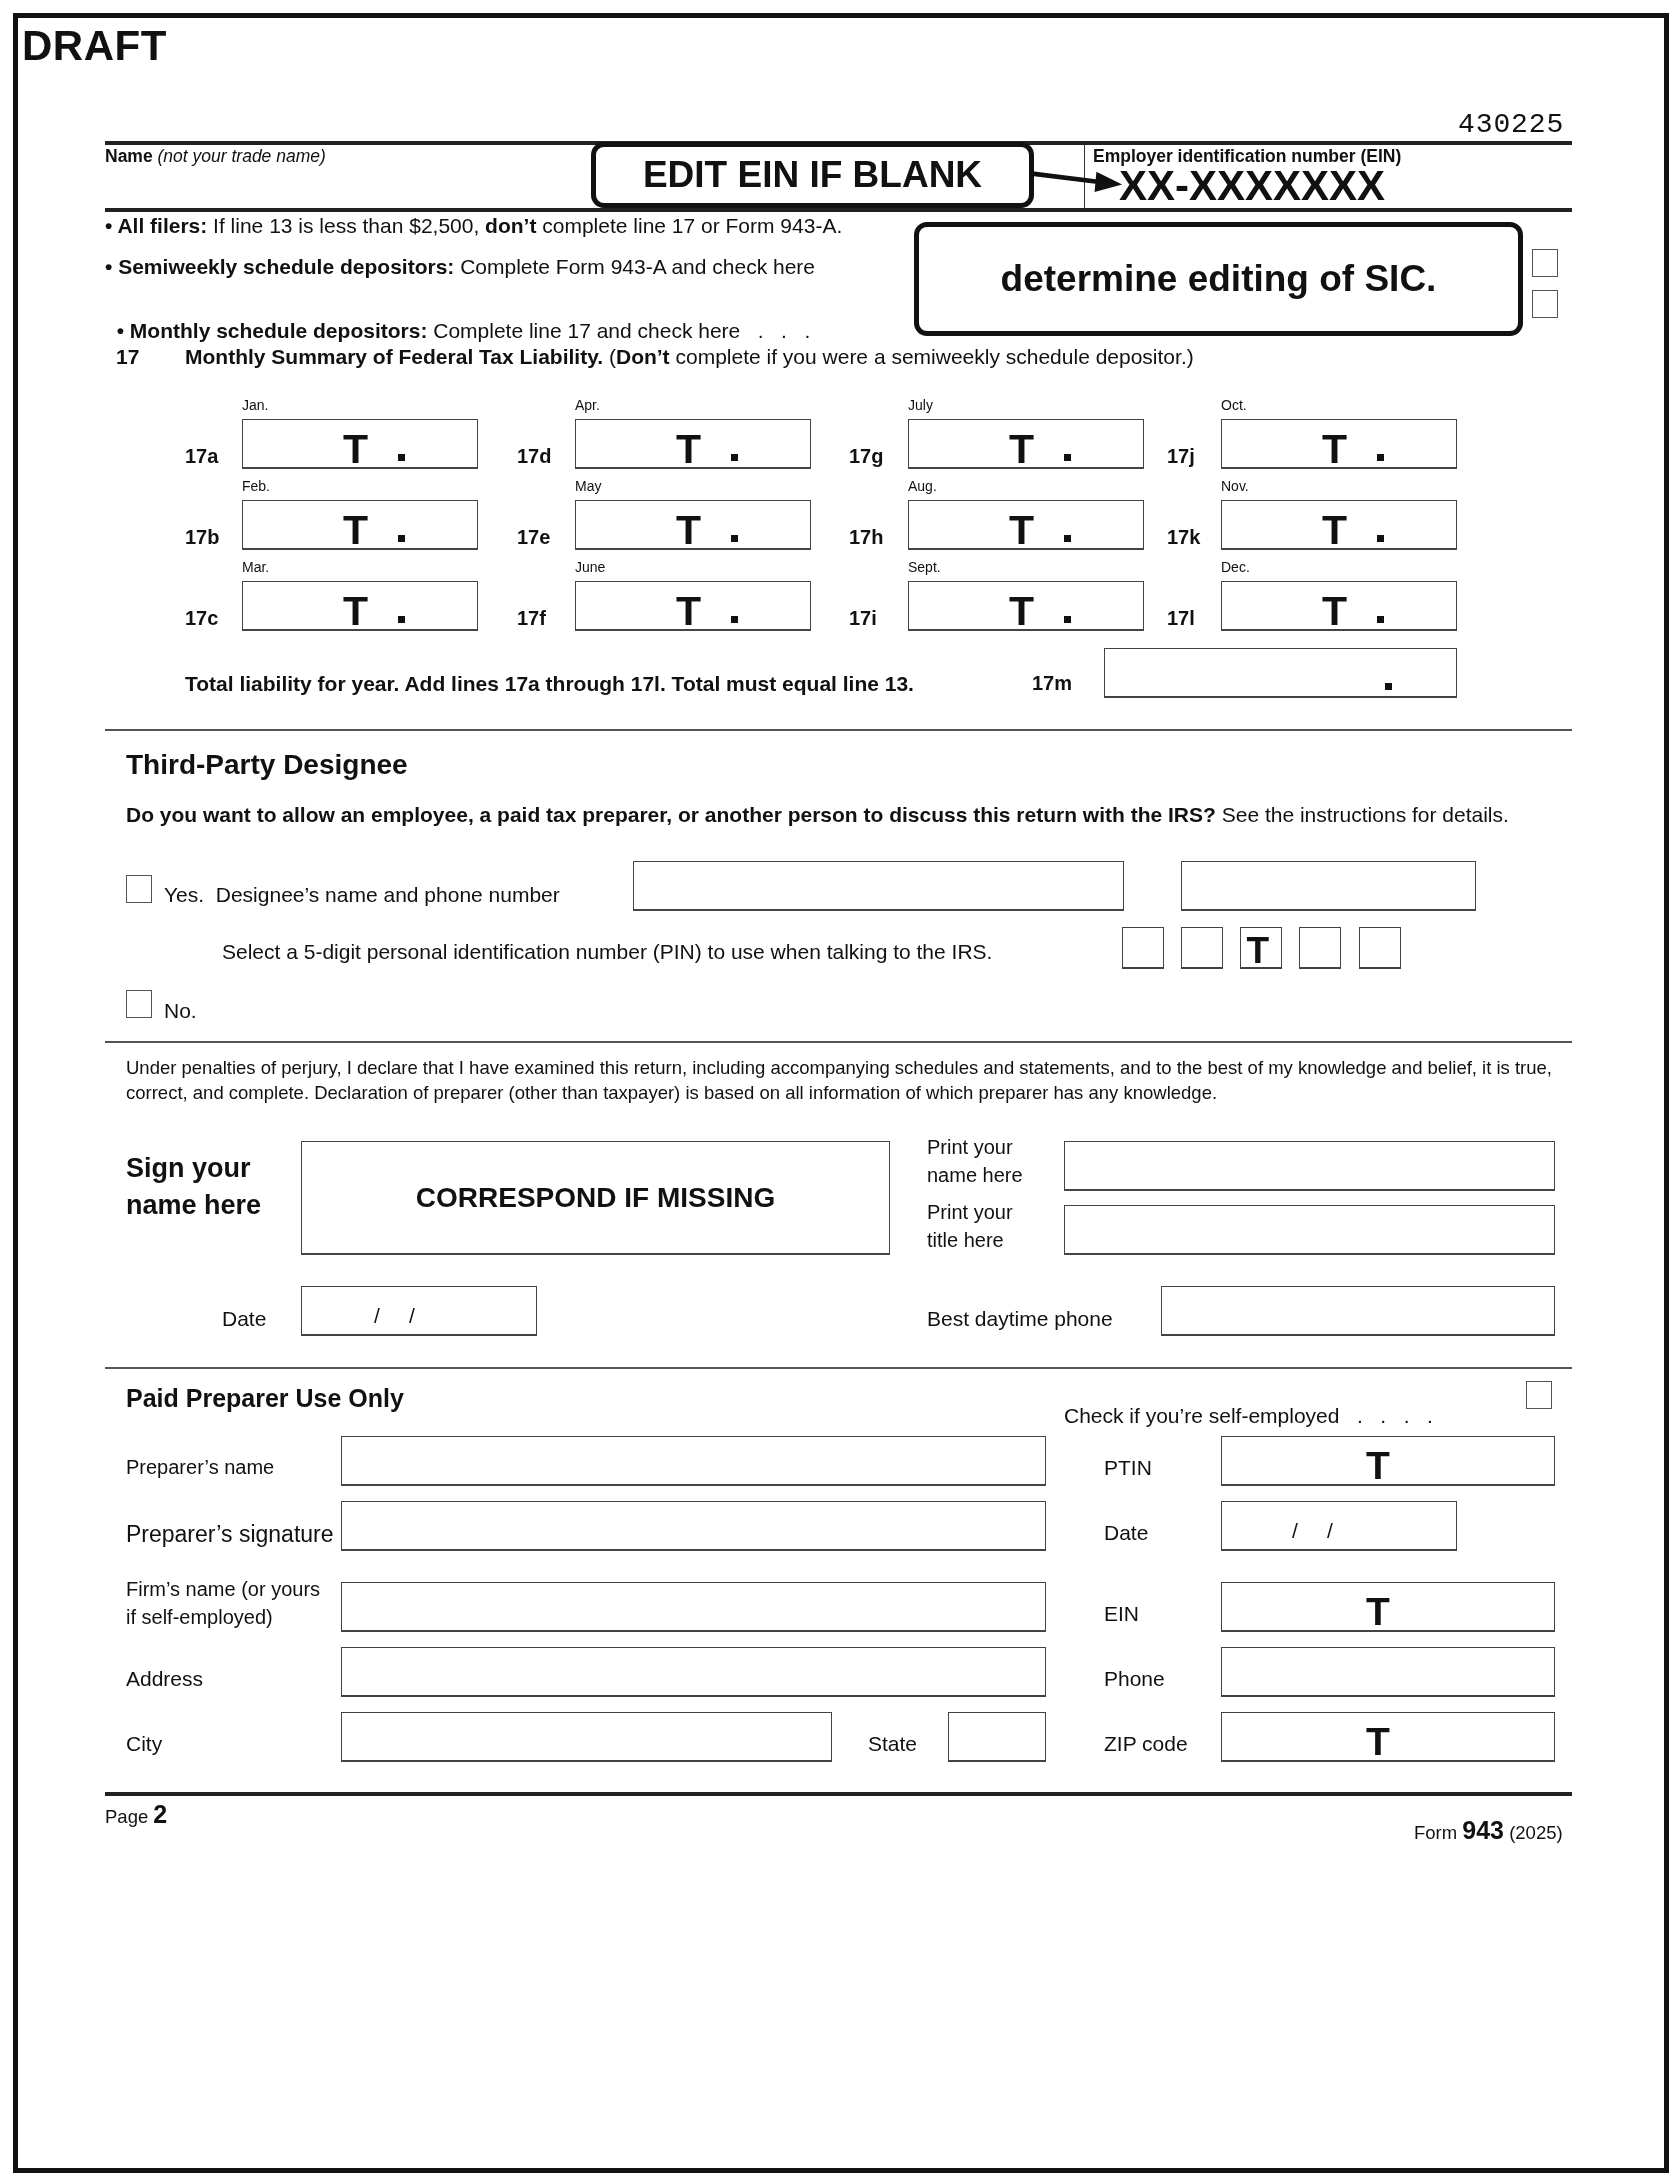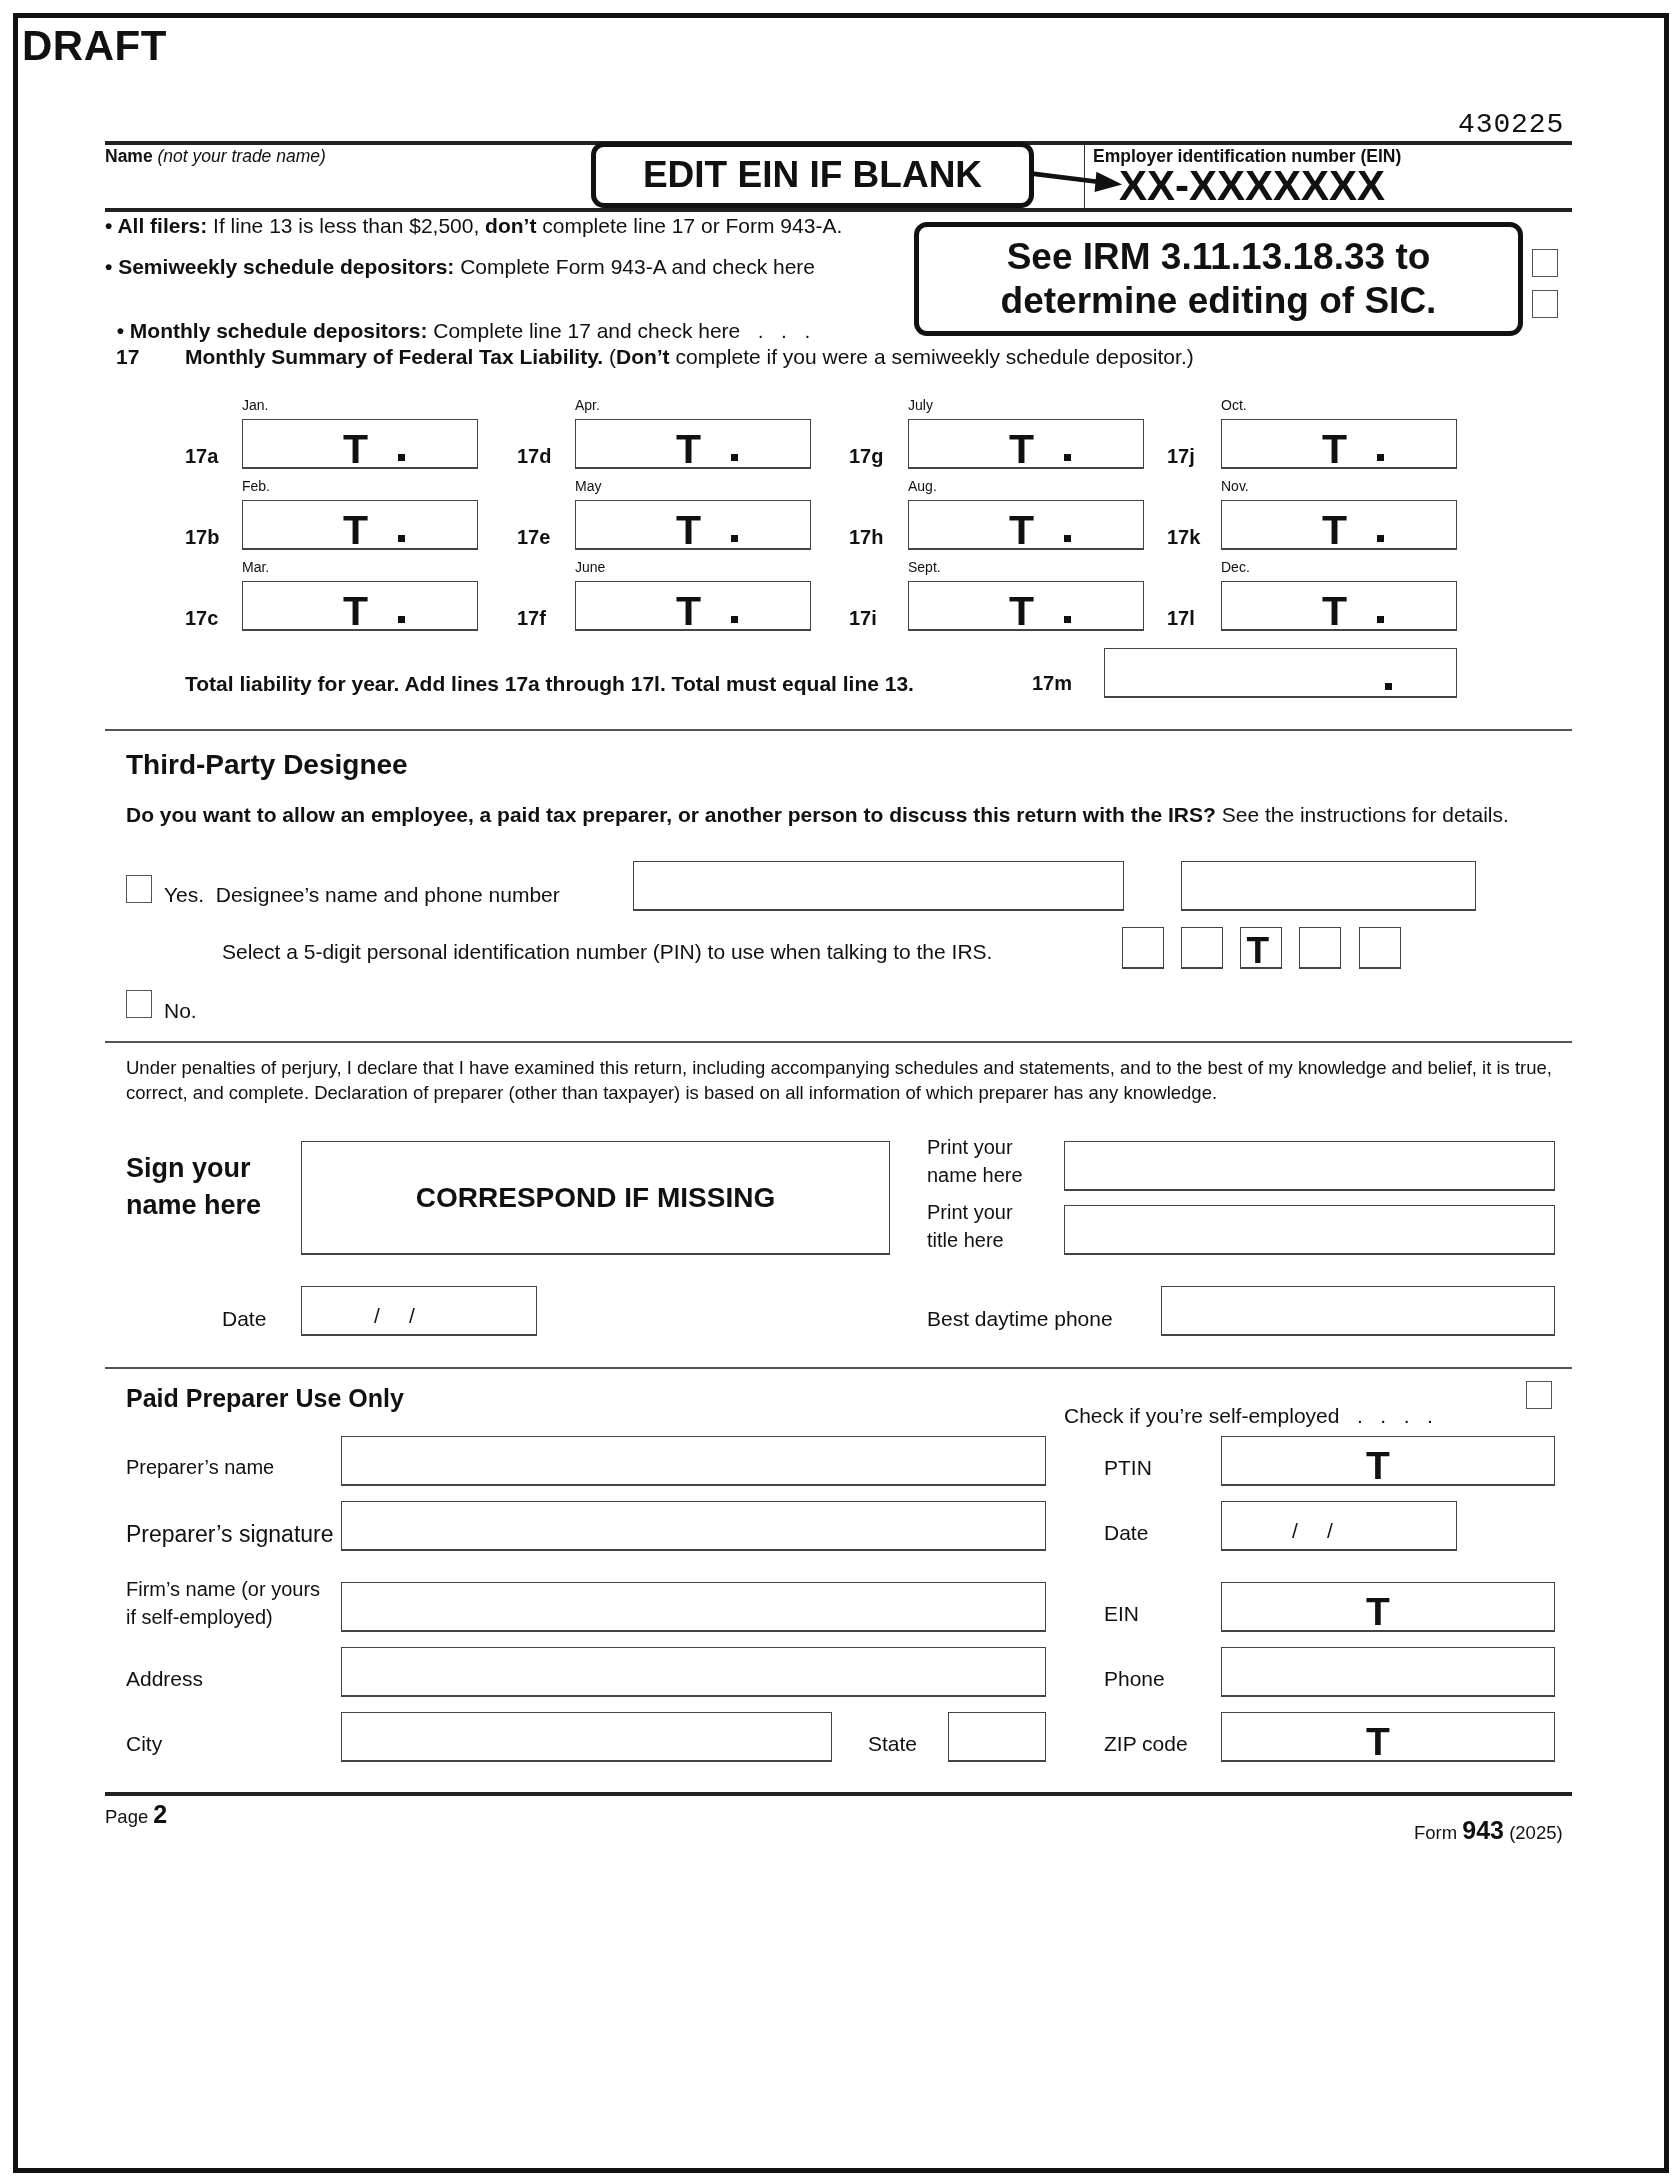--- a/index.html
+++ b/index.html
@@ -52,21 +52,20 @@
   <b>• All filers:</b><span> If line 13 is less than $2,500, </span><b>don’t</b><span> complete line 17 or Form 943-A.</span>
 </div>
 <div class="abs label" style="left:105px;top:255px;">
   <b>• Semiweekly schedule depositors:</b><span> Complete Form 943-A and check here</span>
 </div>
 <div class="abs label" style="left:105px;top:295px;white-space:pre;">
   <b>• Monthly schedule depositors:</b><span> Complete line 17 and check here   .   .   .</span>
 </div>
 
 <div class="callout" style="left:914px;top:222px;width:609px;height:114px;font-size:37px;flex-direction:column;line-height:1.2;">
-  <div>See IRM 3.11.13.18.33 to</div>
   <div>determine editing of SIC.</div>
 </div>
 <div class="cb" style="left:1532px;top:249px;"></div>
 <div class="cb" style="left:1532px;top:290px;"></div>
 
 <div class="abs label bold" style="left:116px;top:345px;">17</div>
 <div class="abs label" style="left:185px;top:345px;">
   <b>Monthly Summary of Federal Tax Liability.</b> (<b>Don’t</b><span> complete if you were a semiweekly schedule depositor.)</span>
 </div>
 

